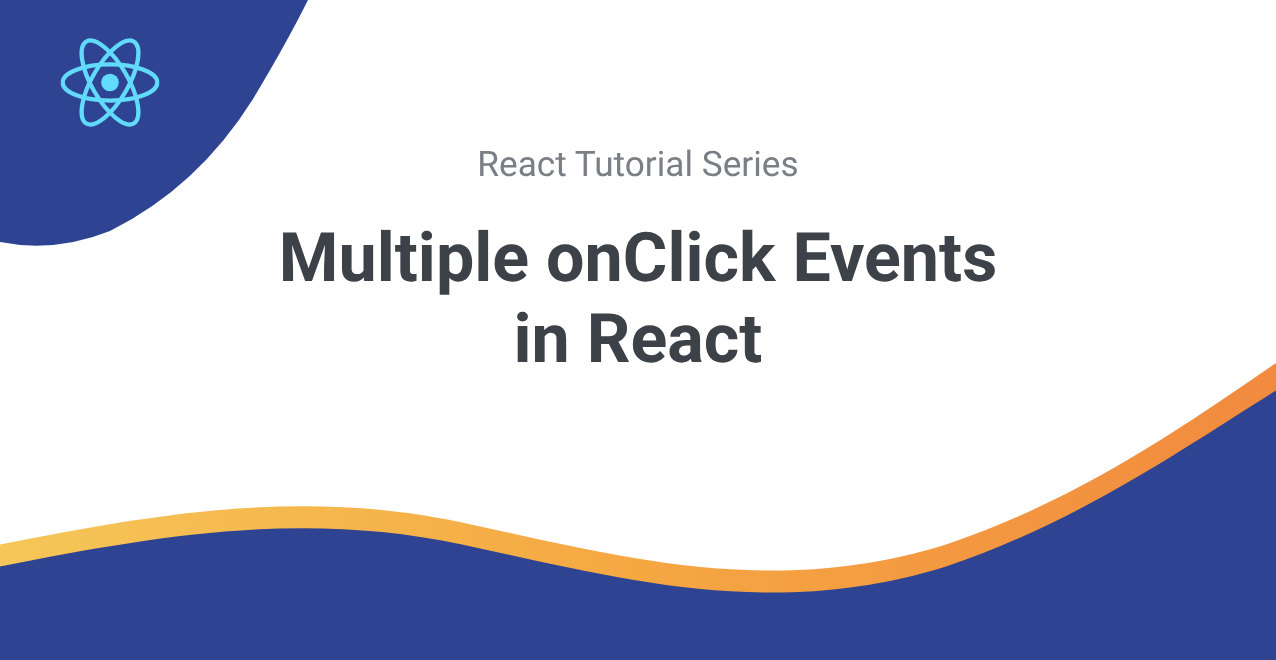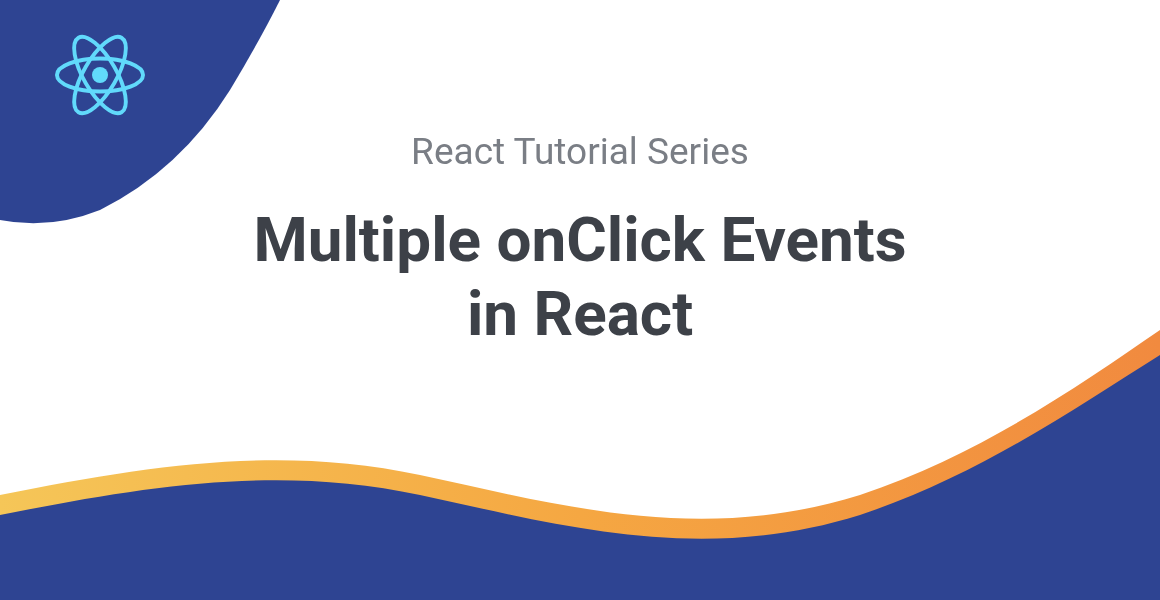--- a/index.html
+++ b/index.html
@@ -31,21 +31,21 @@
     }
     .content {
       position: absolute;
       top: 130px;
       left: 0;
       width: 100%;
       text-align: center;
     }
     .subtitle {
       color: #7a7e85;
-      font-size: 37px;
+      font-size: 32px;
       font-weight: 400;
       margin-bottom: 30px;
     }
     .title {
       color: #3d4148;
       font-size: 62px;
       font-weight: 700;
       line-height: 1.2;
       white-space: pre-line;
     }

